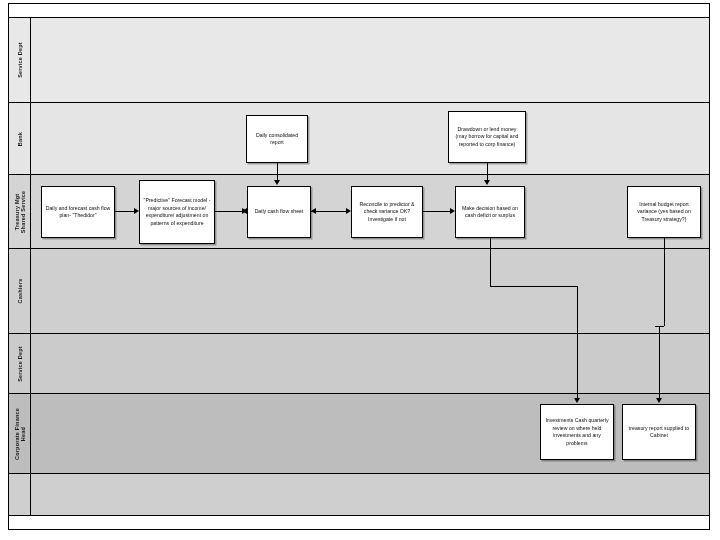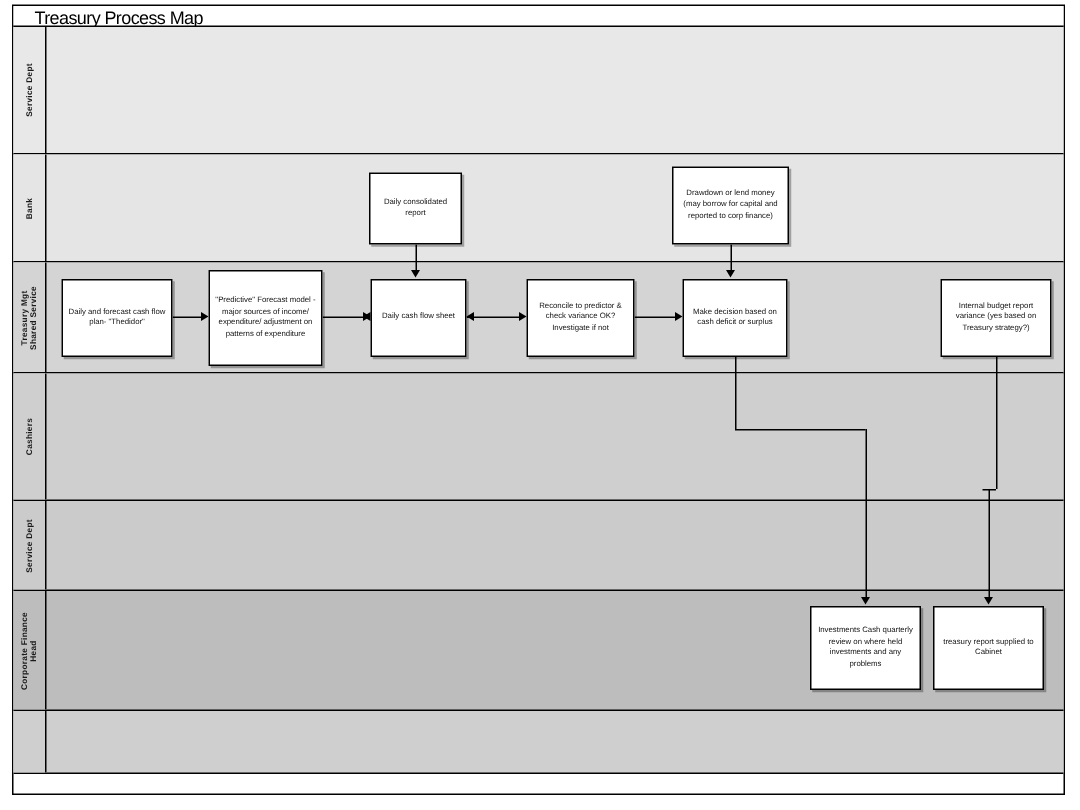--- a/index.html
+++ b/index.html
@@ -131,23 +131,20 @@
     border-top:5px solid #000;
   }
 </style>
 </head>
 <body>
 
 <div id="page">
 
   <div class="frame"></div>
 
-  <div class="title-bar">
-    <div class="title-text">Treasury Process Map</div>
-  </div>
 
   <div class="pool" id="pool">
       <div class="lane" style="top: 0px; height: 85px; background: rgb(232, 232, 232);">
         <div class="lane-header" style="background: rgb(232, 232, 232);">
           <div class="lane-label">Service Dept</div>
         </div>
         <div class="lane-body"></div>
       </div>
       <div class="lane" style="top: 85px; height: 72px; background: rgb(229, 229, 229);">
         <div class="lane-header" style="background: rgb(229, 229, 229);">

